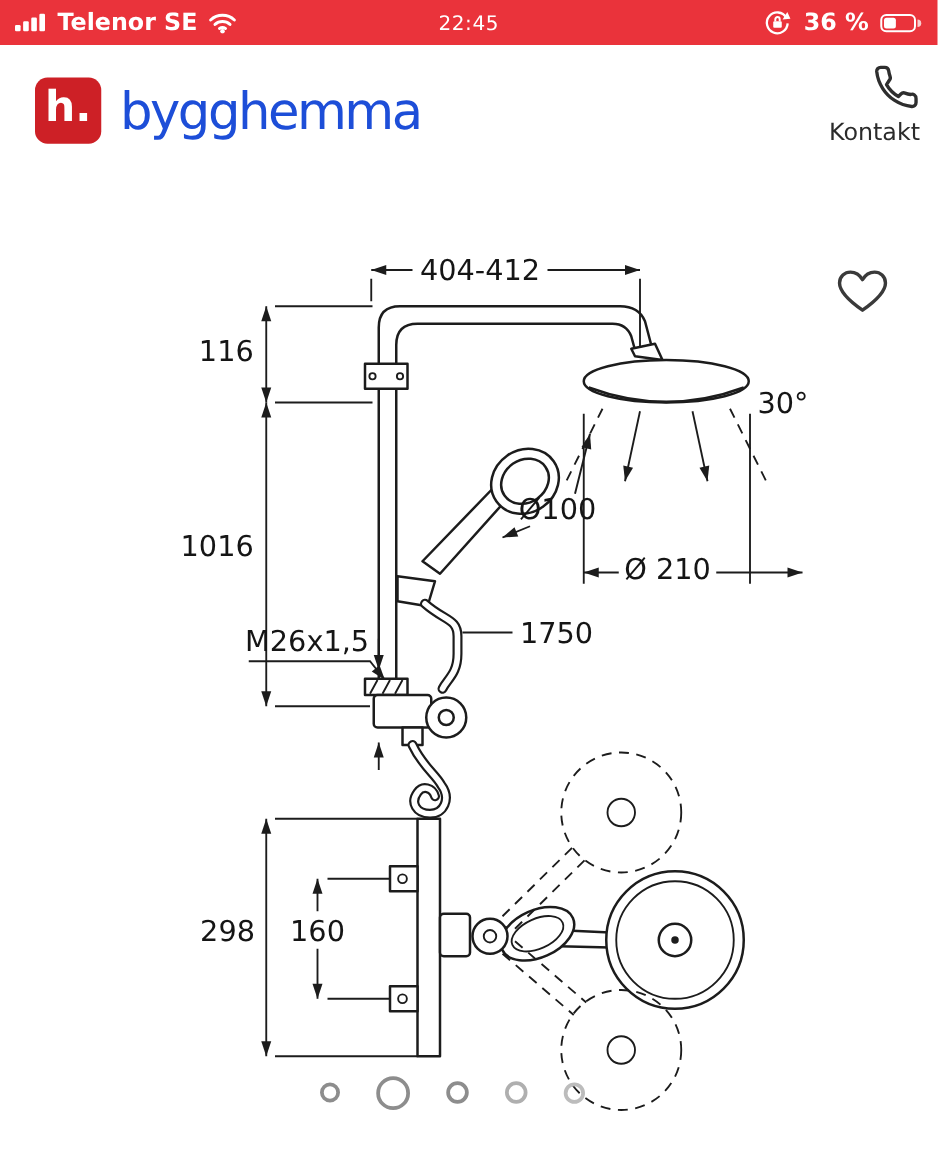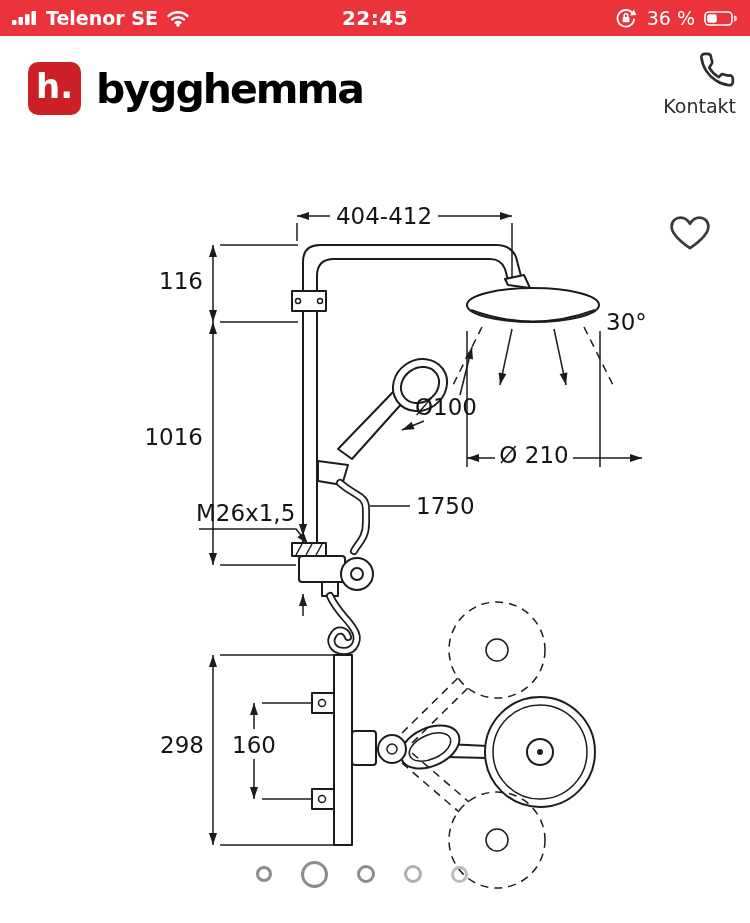--- a/index.html
+++ b/index.html
@@ -13,31 +13,31 @@
     width:750px;height:923px;position:relative;overflow:hidden;background:#fff;
     font-family:"DejaVu Sans","Liberation Sans",sans-serif;
   }
   
   .status-bar{
     position:absolute;top:0;left:0;width:750px;height:36px;background:var(--sb-red);
     color:#fff;display:flex;align-items:center;padding:16px 12px;font-size:19px;font-weight:600;justify-content:space-between;
   }
   .sb-left{display:flex;align-items:center;gap:8px;flex:1}
   .sb-center{flex:0 0 auto}
-  .sb-right{display:flex;align-items:center;gap:9px;flex:1;justify-content:flex-end;font-weight:400}
-  .sb-time{font-weight:700;font-size:20px;letter-spacing:.5px}
+  .sb-right{display:flex;align-items:center;gap:9px;flex:1;justify-content:flex-end;font-weight:700}
+  .sb-time{font-weight:400;font-size:16px;letter-spacing:.5px}
   
   .app-header{position:absolute;top:36px;left:0;width:750px;height:109px;background:#fff}
   .logo{position:absolute;left:28px;top:26px;display:flex;align-items:center;gap:15px;cursor:pointer}
   .logo-box{
     width:53px;height:53px;background:var(--logo-red);border-radius:10px;color:#fff;
     font-weight:700;font-size:34px;display:flex;align-items:center;justify-content:center;
     padding-bottom:6px;
   }
-  .logo-word{font-size:41px;font-weight:700;color:#000000;letter-spacing:-2px}
+  .logo-word{font-size:41px;font-weight:400;color:#1d4ed8;letter-spacing:-2px}
   .contact{position:absolute;right:14px;top:16px;width:92px;text-align:right;cursor:pointer}
   .contact-label{font-size:19px;color:#2b2b2b;margin-top:1px}
   
   .drawing-svg{position:absolute;top:145px;left:0;z-index:1}
   .fav{position:absolute;left:662px;top:210px;width:56px;height:50px;background:none;border:none;padding:4px;cursor:pointer;z-index:3}
   
   .s2{stroke:var(--line);stroke-width:2;fill:none;stroke-linejoin:round}
   .s2f{stroke:var(--line);stroke-width:2;fill:#fff;stroke-linejoin:round}
   .thin{stroke:var(--line);stroke-width:1.5;fill:none}
   .dsh{stroke-dasharray:8 6}

